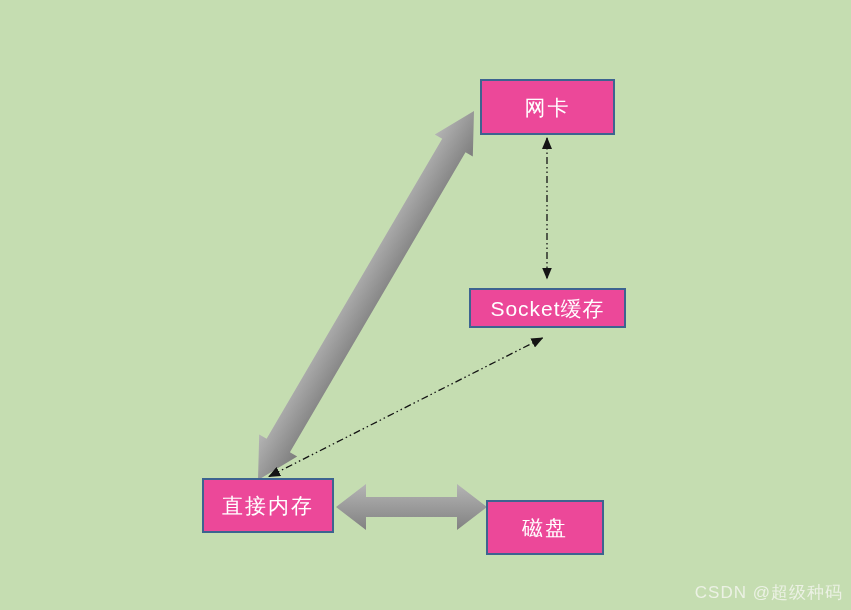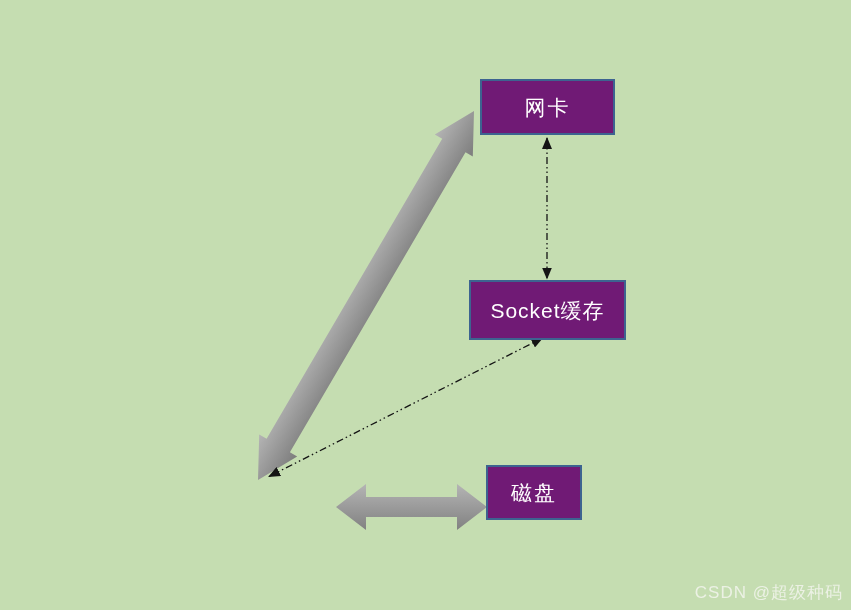--- a/index.html
+++ b/index.html
@@ -15,36 +15,36 @@
 
   .arrow-layer {
     position: absolute;
     left: 0; top: 0;
     width: 851px; height: 610px;
   }
 
   .node {
     position: absolute;
     box-sizing: border-box;
-    background: #701a75;
+    background: #ec4899;
     border: 2px solid #3D6390;
     color: #FFFFFF;
     display: flex;
     align-items: center;
     justify-content: center;
     font-size: 21px;
     letter-spacing: 2px;
     text-align: center;
     line-height: 1;
   }
 
   .node-nic           { left: 480px; top:  79px; width: 135px; height: 56px; }
-  .node-socket-buffer { left: 469px; top: 280px; width: 157px; height: 60px; letter-spacing: 1px; }
+  .node-socket-buffer { left: 469px; top: 288px; width: 157px; height: 40px; letter-spacing: 1px; }
   .node-direct-memory { left: 202px; top: 478px; width: 132px; height: 55px; }
-  .node-disk          { left: 486px; top: 465px; width: 96px; height: 55px; }
+  .node-disk          { left: 486px; top: 500px; width: 118px; height: 55px; }
 
   .watermark {
     position: absolute;
     right: 8px;
     bottom: 6px;
     font-size: 17px;
     color: rgba(242, 245, 237, 0.85);
     letter-spacing: 1px;
     user-select: none;
     margin-left: 39px;
@@ -82,20 +82,23 @@
   </svg>
 
   <div class="node node-nic">
     <span>网卡</span>
   </div>
 
   <div class="node node-socket-buffer">
     <span>Socket缓存</span>
   </div>
 
+  <div class="node node-direct-memory">
+    <span>直接内存</span>
+  </div>
 
   <div class="node node-disk">
     <span>磁盘</span>
   </div>
 
   <div class="watermark">CSDN @超级种码</div>
 
 </div>
 
 </body></html>

